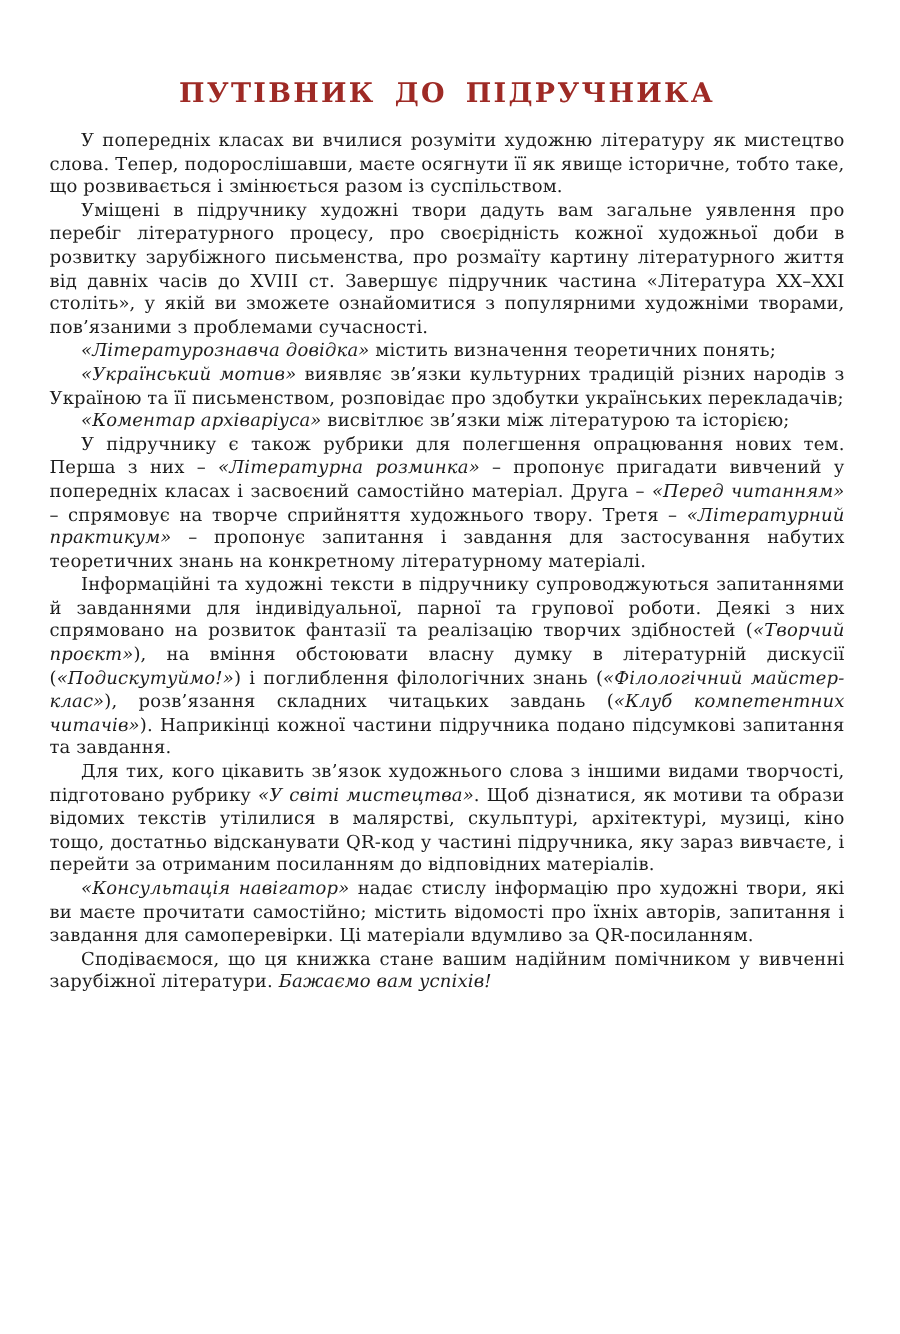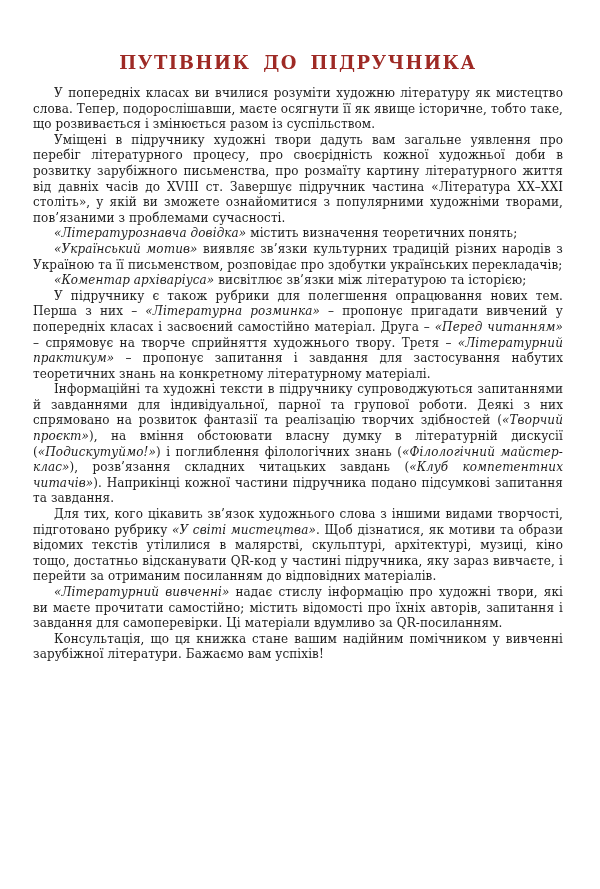--- a/index.html
+++ b/index.html
@@ -39,20 +39,21 @@
     text-align: justify;
     font-size: 12px;
     line-height: 15.6px;
     letter-spacing: 0.1px;
   }
   .rubric {
     font-weight: normal;
     font-style: italic;
   }
   .italic {
+    font-style: italic;
   }
   .author-line {
     margin-top: 5px;
     text-align: right;
     font-style: italic;
     font-size: 13.4px;
     line-height: 15.6px;
   }
   .page-number {
     position: absolute;
@@ -70,19 +71,19 @@
     <h1 class="page-title" style="color: rgb(158, 42, 37);">ПУТІВНИК ДО ПІДРУЧНИКА</h1>
     <div>
         <p class="para"><span>У попередніх класах ви вчилися розуміти художню літературу як мистецтво слова. Тепер, подорослішавши, маєте осягнути її як явище історичне, тобто таке, що розвивається і змінюється разом із суспільством.</span></p>
         <p class="para"><span>Уміщені в підручнику художні твори дадуть вам загальне уявлення про перебіг літературного процесу, про своєрідність кожної художньої доби в розвитку зарубіжного письменства, про розмаїту картину літературного життя від давніх часів до XVIII ст. Завершує підручник частина «Література XX–XXI століть», у якій ви зможете ознайомитися з популярними художніми творами, пов’язаними з проблемами сучасності.</span></p>
         <p class="para"><span class="rubric">«Літературознавча довідка»</span><span> містить визначення теоретичних понять;</span></p>
         <p class="para"><span class="rubric">«Український мотив»</span><span> виявляє зв’язки культурних традицій різних народів з Україною та її письменством, розповідає про здобутки українських перекладачів;</span></p>
         <p class="para"><span class="rubric">«Коментар архіваріуса»</span><span> висвітлює зв’язки між літературою та історією;</span></p>
         <p class="para"><span>У підручнику є також рубрики для полегшення опрацювання нових тем. Перша з них – </span><span class="rubric">«Літературна розминка»</span><span> – пропонує пригадати вивчений у попередніх класах і засвоєний самостійно матеріал. Друга – </span><span class="rubric">«Перед читанням»</span><span> – спрямовує на творче сприйняття художнього твору. Третя – </span><span class="rubric">«Літературний практикум»</span><span> – пропонує запитання і завдання для застосування набутих теоретичних знань на конкретному літературному матеріалі.</span></p>
         <p class="para"><span>Інформаційні та художні тексти в підручнику супроводжуються запитаннями й завданнями для індивідуальної, парної та групової роботи. Деякі з них спрямовано на розвиток фантазії та реалізацію творчих здібностей (</span><span class="rubric">«Творчий проєкт»</span><span>), на вміння обстоювати власну думку в літературній дискусії (</span><span class="rubric">«Подискутуймо!»</span><span>) і поглиблення філологічних знань (</span><span class="rubric">«Філологічний майстер-клас»</span><span>), розв’язання складних читацьких завдань (</span><span class="rubric">«Клуб компетентних читачів»</span><span>). Наприкінці кожної частини підручника подано підсумкові запитання та завдання.</span></p>
         <p class="para"><span>Для тих, кого цікавить зв’язок художнього слова з іншими видами творчості, підготовано рубрику </span><span class="rubric">«У світі мистецтва»</span><span>. Щоб дізнатися, як мотиви та образи відомих текстів утілилися в малярстві, скульптурі, архітектурі, музиці, кіно тощо, достатньо відсканувати QR-код у частині підручника, яку зараз вивчаєте, і перейти за отриманим посиланням до відповідних матеріалів.</span></p>
-        <p class="para"><span class="rubric">«Літературний вивченні»</span><span> надає стислу інформацію про художні твори, які ви маєте прочитати самостійно; містить відомості про їхніх авторів, запитання і завдання для самоперевірки. Ці матеріали вдумливо за QR-посиланням.</span></p>
-        <p class="para"><span>Консультація, що ця книжка стане вашим надійним помічником у вивченні зарубіжної літератури. </span><span class="italic">Бажаємо вам успіхів!</span></p>
+        <p class="para"><span class="rubric">«Консультація навігатор»</span><span> надає стислу інформацію про художні твори, які ви маєте прочитати самостійно; містить відомості про їхніх авторів, запитання і завдання для самоперевірки. Ці матеріали вдумливо за QR-посиланням.</span></p>
+        <p class="para"><span>Сподіваємося, що ця книжка стане вашим надійним помічником у вивченні зарубіжної літератури. </span><span class="italic">Бажаємо вам успіхів!</span></p>
       </div>
     <div class="author-line">Автори</div>
   </div>
   <div class="page-number">5</div>
 </div>
 
 </body></html>

